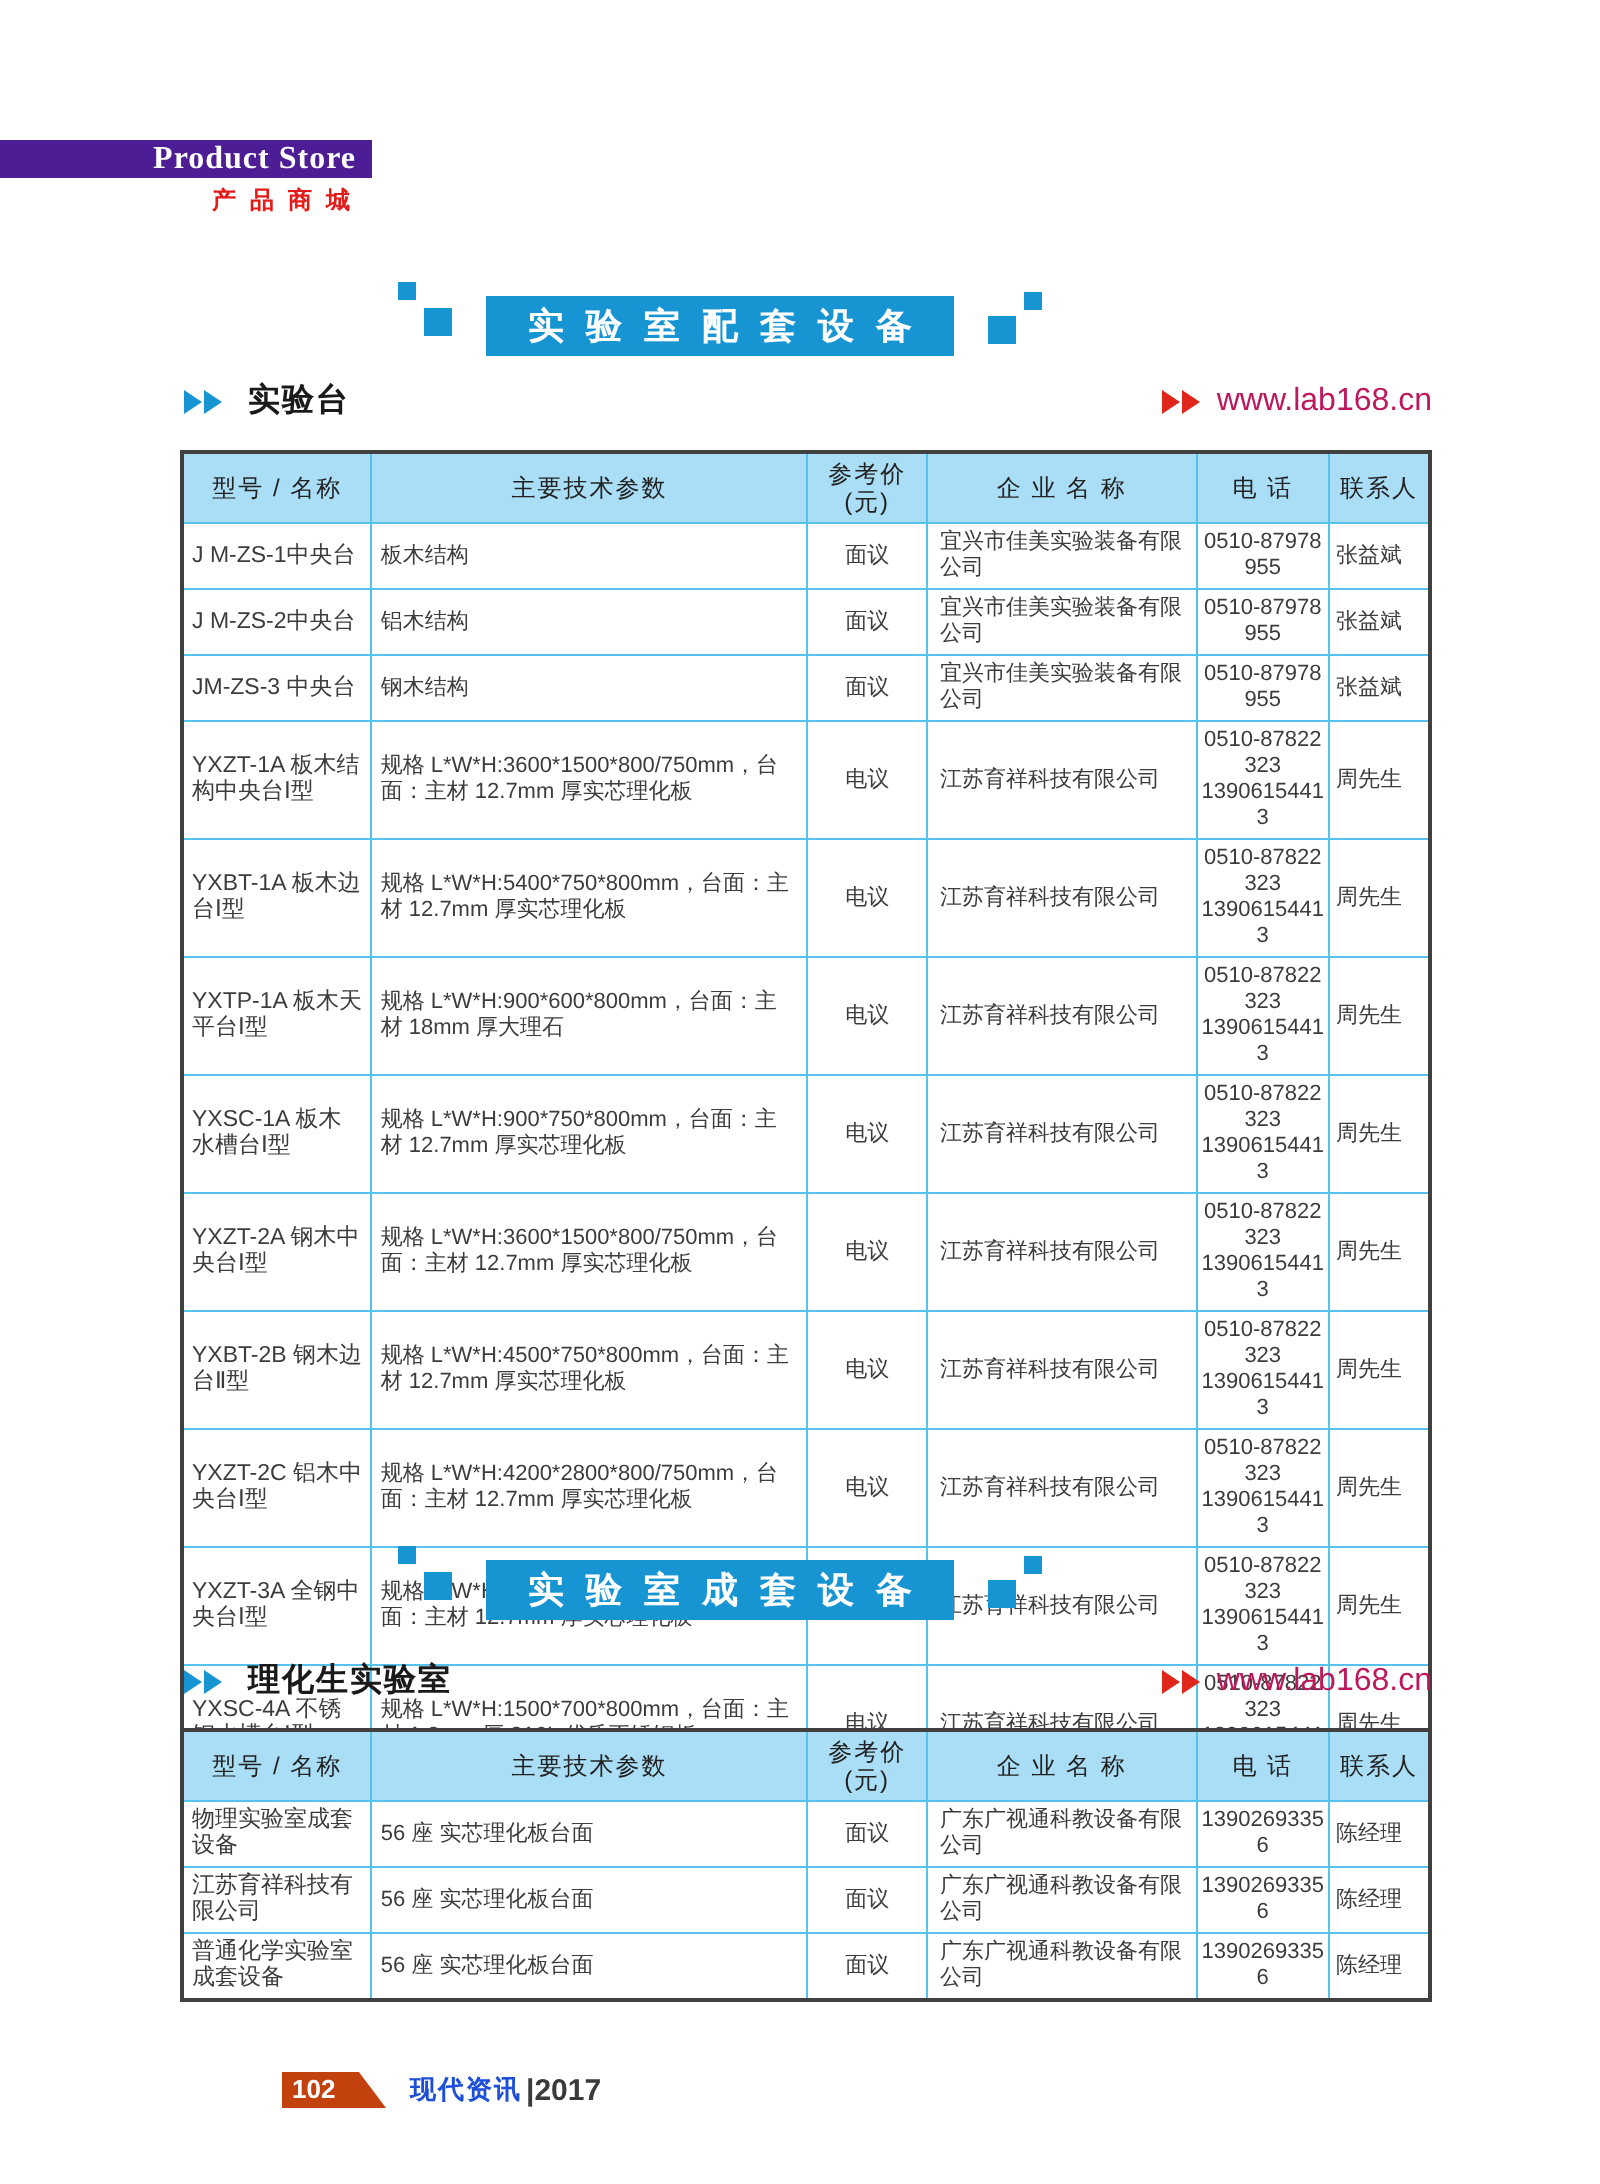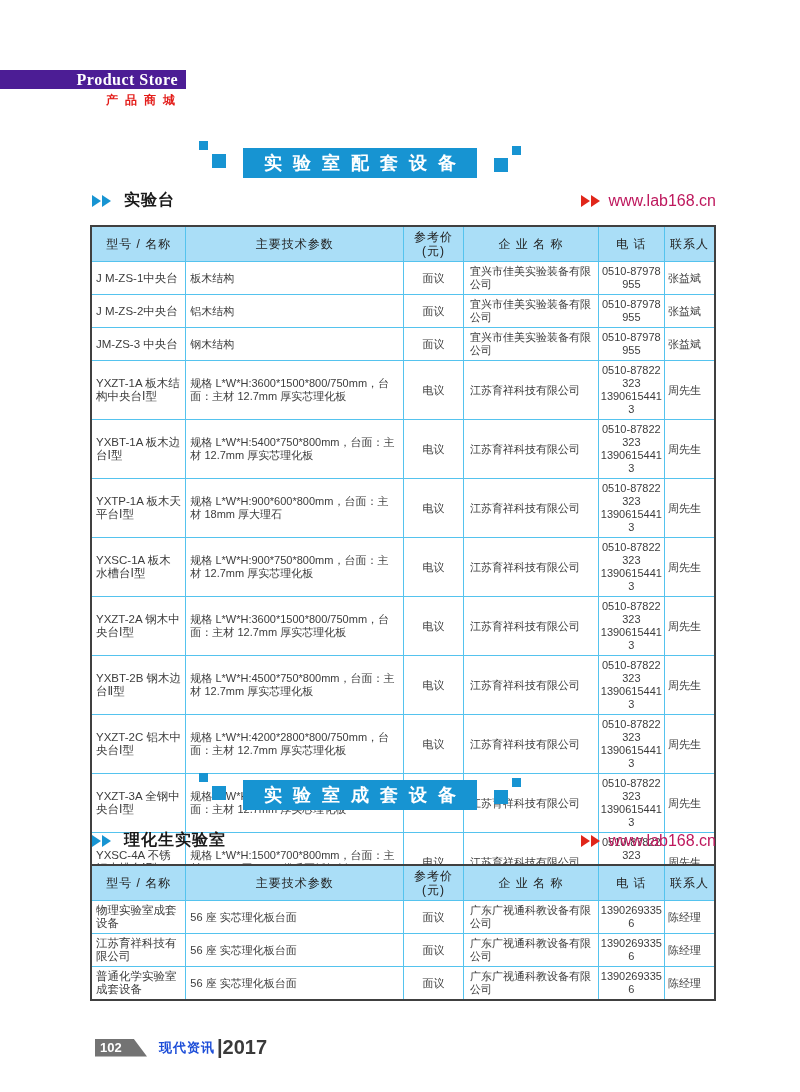--- a/index.html
+++ b/index.html
@@ -66,30 +66,31 @@
   td:nth-child(1){ text-align:left; font-size:11.5px; }
   td:nth-child(2){ text-align:left; }
   td:nth-child(3){ text-align:center; }
   td:nth-child(4){ text-align:left; padding-left:6px; }
   td:nth-child(5){ text-align:center; padding:3px 1px; }
   td:nth-child(6){ text-align:left; padding-left:3px; }
 
   
   .footer { position:absolute; left:95px; top:1036px; display:flex; align-items:center; }
   .page-badge {
-    background:#737373; color:#fff; font-size:13px; font-weight:bold;
+    background:#c2410c; color:#fff; font-size:13px; font-weight:bold;
     width:52px; height:18px; line-height:18px; padding-left:5px;
     clip-path:polygon(0 0, 74% 0, 100% 100%, 0 100%);
+    margin-left:46px;
   }
   .mag-name {
     color:#1d4ed8; font-family:"Liberation Serif","DejaVu Serif",serif;
     font-weight:bold; font-size:13px; margin-left:12px;
     letter-spacing:1px;
   }
-  .mag-year { color:#3a3a3a; font-size:20px; font-weight:bold; margin-left:2px; }
+  .mag-year { color:#3a3a3a; font-size:15px; font-weight:bold; margin-left:2px; }
 </style>
 </head>
 <body>
 
 <div class="page">
 
   <div class="ribbon-wrap">
     <div class="ribbon">Product Store</div>
     <div class="ribbon-sub">产品商城</div>
   </div>

